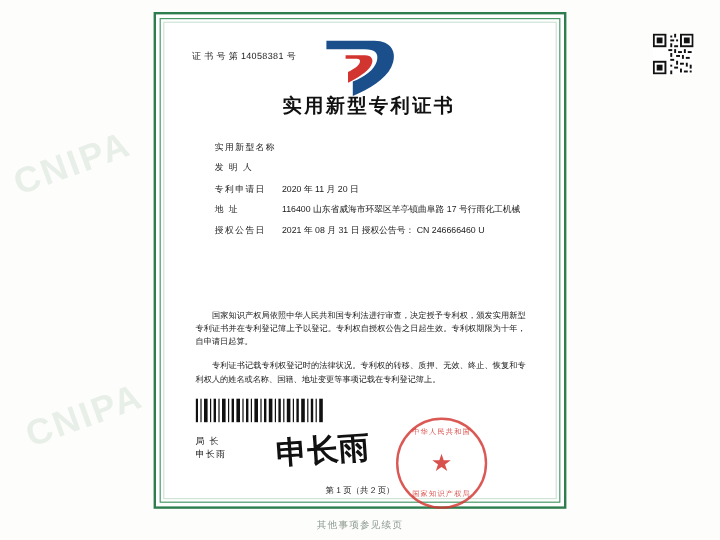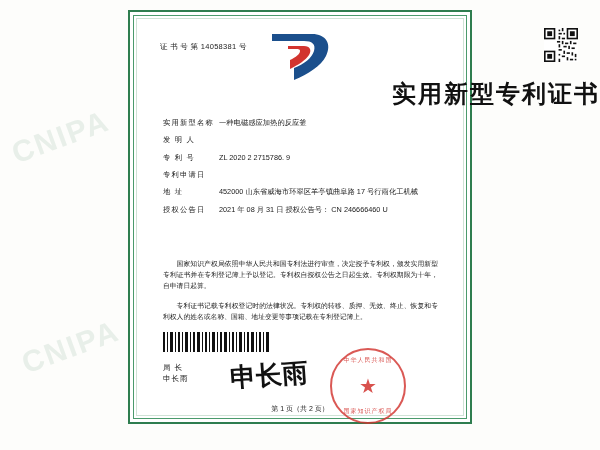--- a/index.html
+++ b/index.html
@@ -90,31 +90,31 @@
     top: 30px;
     transform: translateX(-50%);
     width: 72px;
     height: 54px;
   }
   .title {
     position: absolute;
     left: 15px;
     right: 0;
     top: 78px;
-    text-align: right;
+    text-align: center;
     font-family: "DejaVu Serif", serif;
     font-weight: bold;
-    font-size: 24px;
+    font-size: 16px;
     color: #111;
     letter-spacing: 2px;
   }
 
   .fields {
     position: absolute;
-    left: 163px;
+    left: 179px;
     top: 118px;
     width: 275px;
     font-size: 7.3px;
     color: #1a1a1a;
     line-height: 1.35;
   }
   .frow {
     display: flex;
     align-items: flex-start;
     margin-bottom: 7.5px;
@@ -293,35 +293,31 @@
     <path d="M8 4 L48 4 C62 4 68 14 62 26 C57 36 44 44 30 50 L30 38 C40 34 48 28 50 21 C52 14 48 11 40 11 L8 11 Z" fill="#1b4f8c"></path>
     <path d="M24 16 L40 16 C46 16 48 20 45 25 C42 30 34 35 26 39 L26 30 C32 27 36 24 36 21 C36 19 34 19 30 19 L24 19 Z" fill="#d2342f"></path>
     <path d="M12 18 L20 18 L20 50 L12 50 Z" fill="#1b4f8c" opacity="0.0"></path>
   </svg>
 
   <div class="title">实用新型专利证书</div>
 
   <div class="fields">
     <div class="frow">
       <div class="flabel">实用新型名称</div>
-      <div class="fvalue">一种电磁感应加热的反应釜</div>
     </div>
     <div class="frow">
       <div class="flabel">发 明 人</div>
     </div>
     <div class="frow">
-      <div class="flabel">专 利 号</div>
-      <div class="fvalue">ZL 2020 2 2715786. 9</div>
-    </div>
-    <div class="frow">
       <div class="flabel">专利申请日</div>
+      <div class="fvalue">2020 年 11 月 20 日</div>
     </div>
     <div class="frow">
       <div class="flabel">地       址</div>
-      <div class="fvalue">452000 山东省威海市环翠区羊亭镇曲阜路 17 号行雨化工机械</div>
+      <div class="fvalue">116400 山东省威海市环翠区羊亭镇曲阜路 17 号行雨化工机械</div>
     </div>
     <div class="frow tight">
       <div class="flabel">授权公告日</div>
       <div class="fvalue">2021 年 08 月 31 日          授权公告号： CN 246666460 U</div>
     </div>
   </div>
 
   <div class="para p1">国家知识产权局依照中华人民共和国专利法进行审查，决定授予专利权，颁发实用新型专利证书并在专利登记簿上予以登记。专利权自授权公告之日起生效。专利权期限为十年，自申请日起算。</div>
   <div class="para p2">专利证书记载专利权登记时的法律状况。专利权的转移、质押、无效、终止、恢复和专利权人的姓名或名称、国籍、地址变更等事项记载在专利登记簿上。</div>
 
@@ -366,13 +362,14 @@
   <div class="signature">申长雨</div>
 
   <div class="seal">
     <div class="seal-ring"></div>
     <div class="seal-text">中华人民共和国</div>
     <div class="seal-star">★</div>
     <div class="seal-text-bottom">国家知识产权局</div>
   </div>
 
   <div class="page-no">第 1 页（共 2 页）</div>
+  <div class="footer">其他事项参见续页</div>
 </div>
 
 </body></html>

